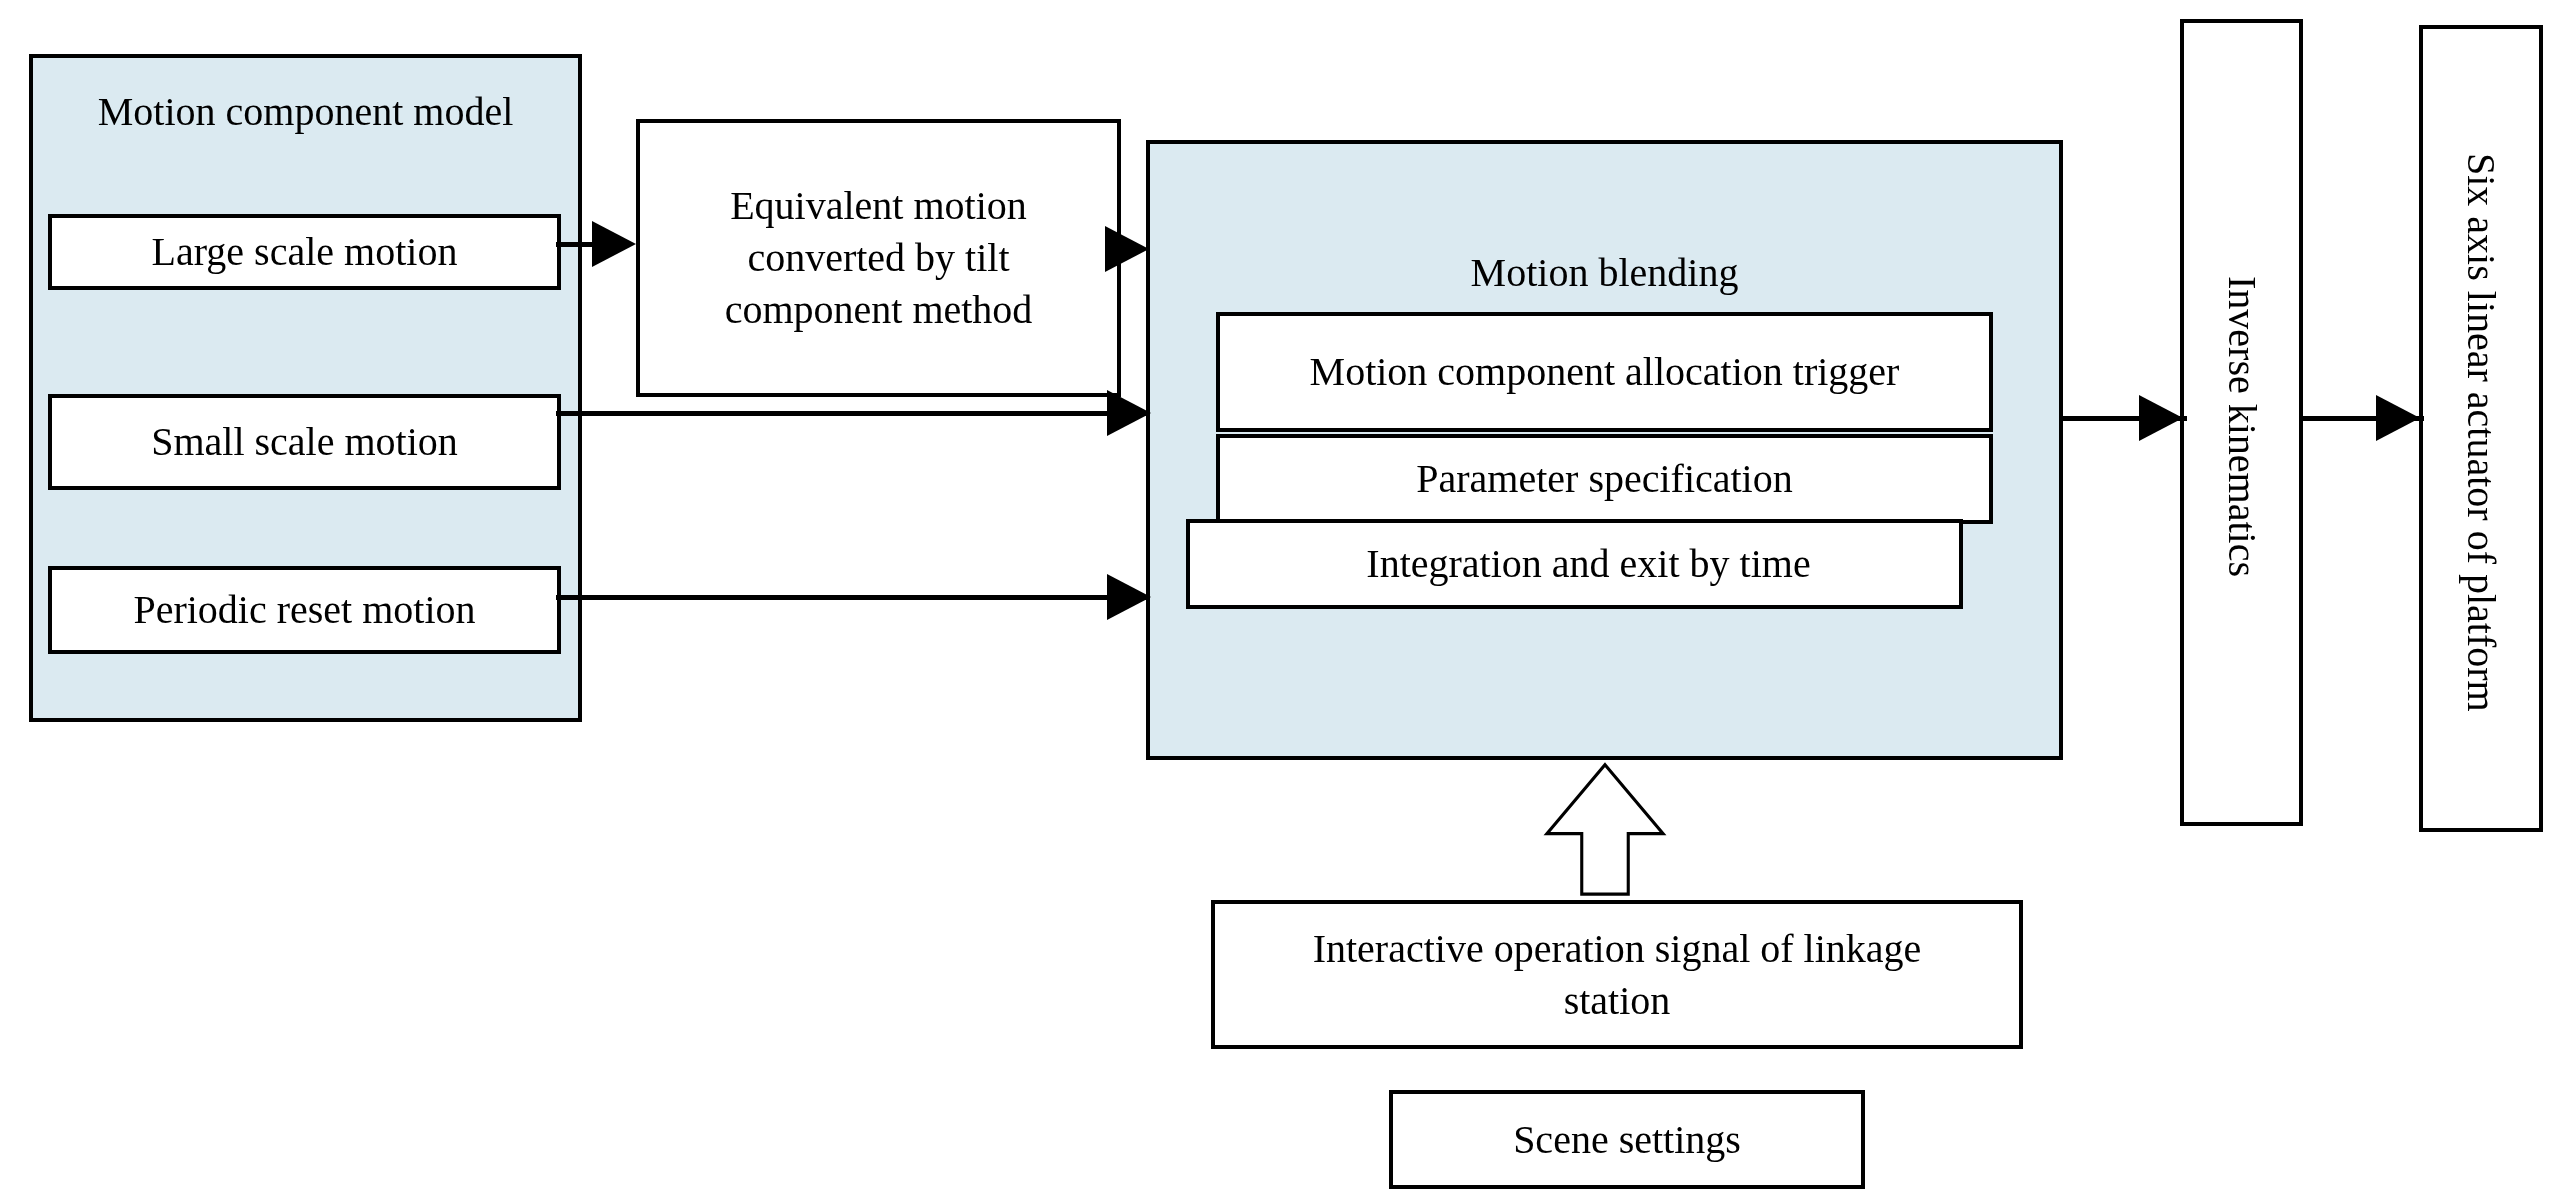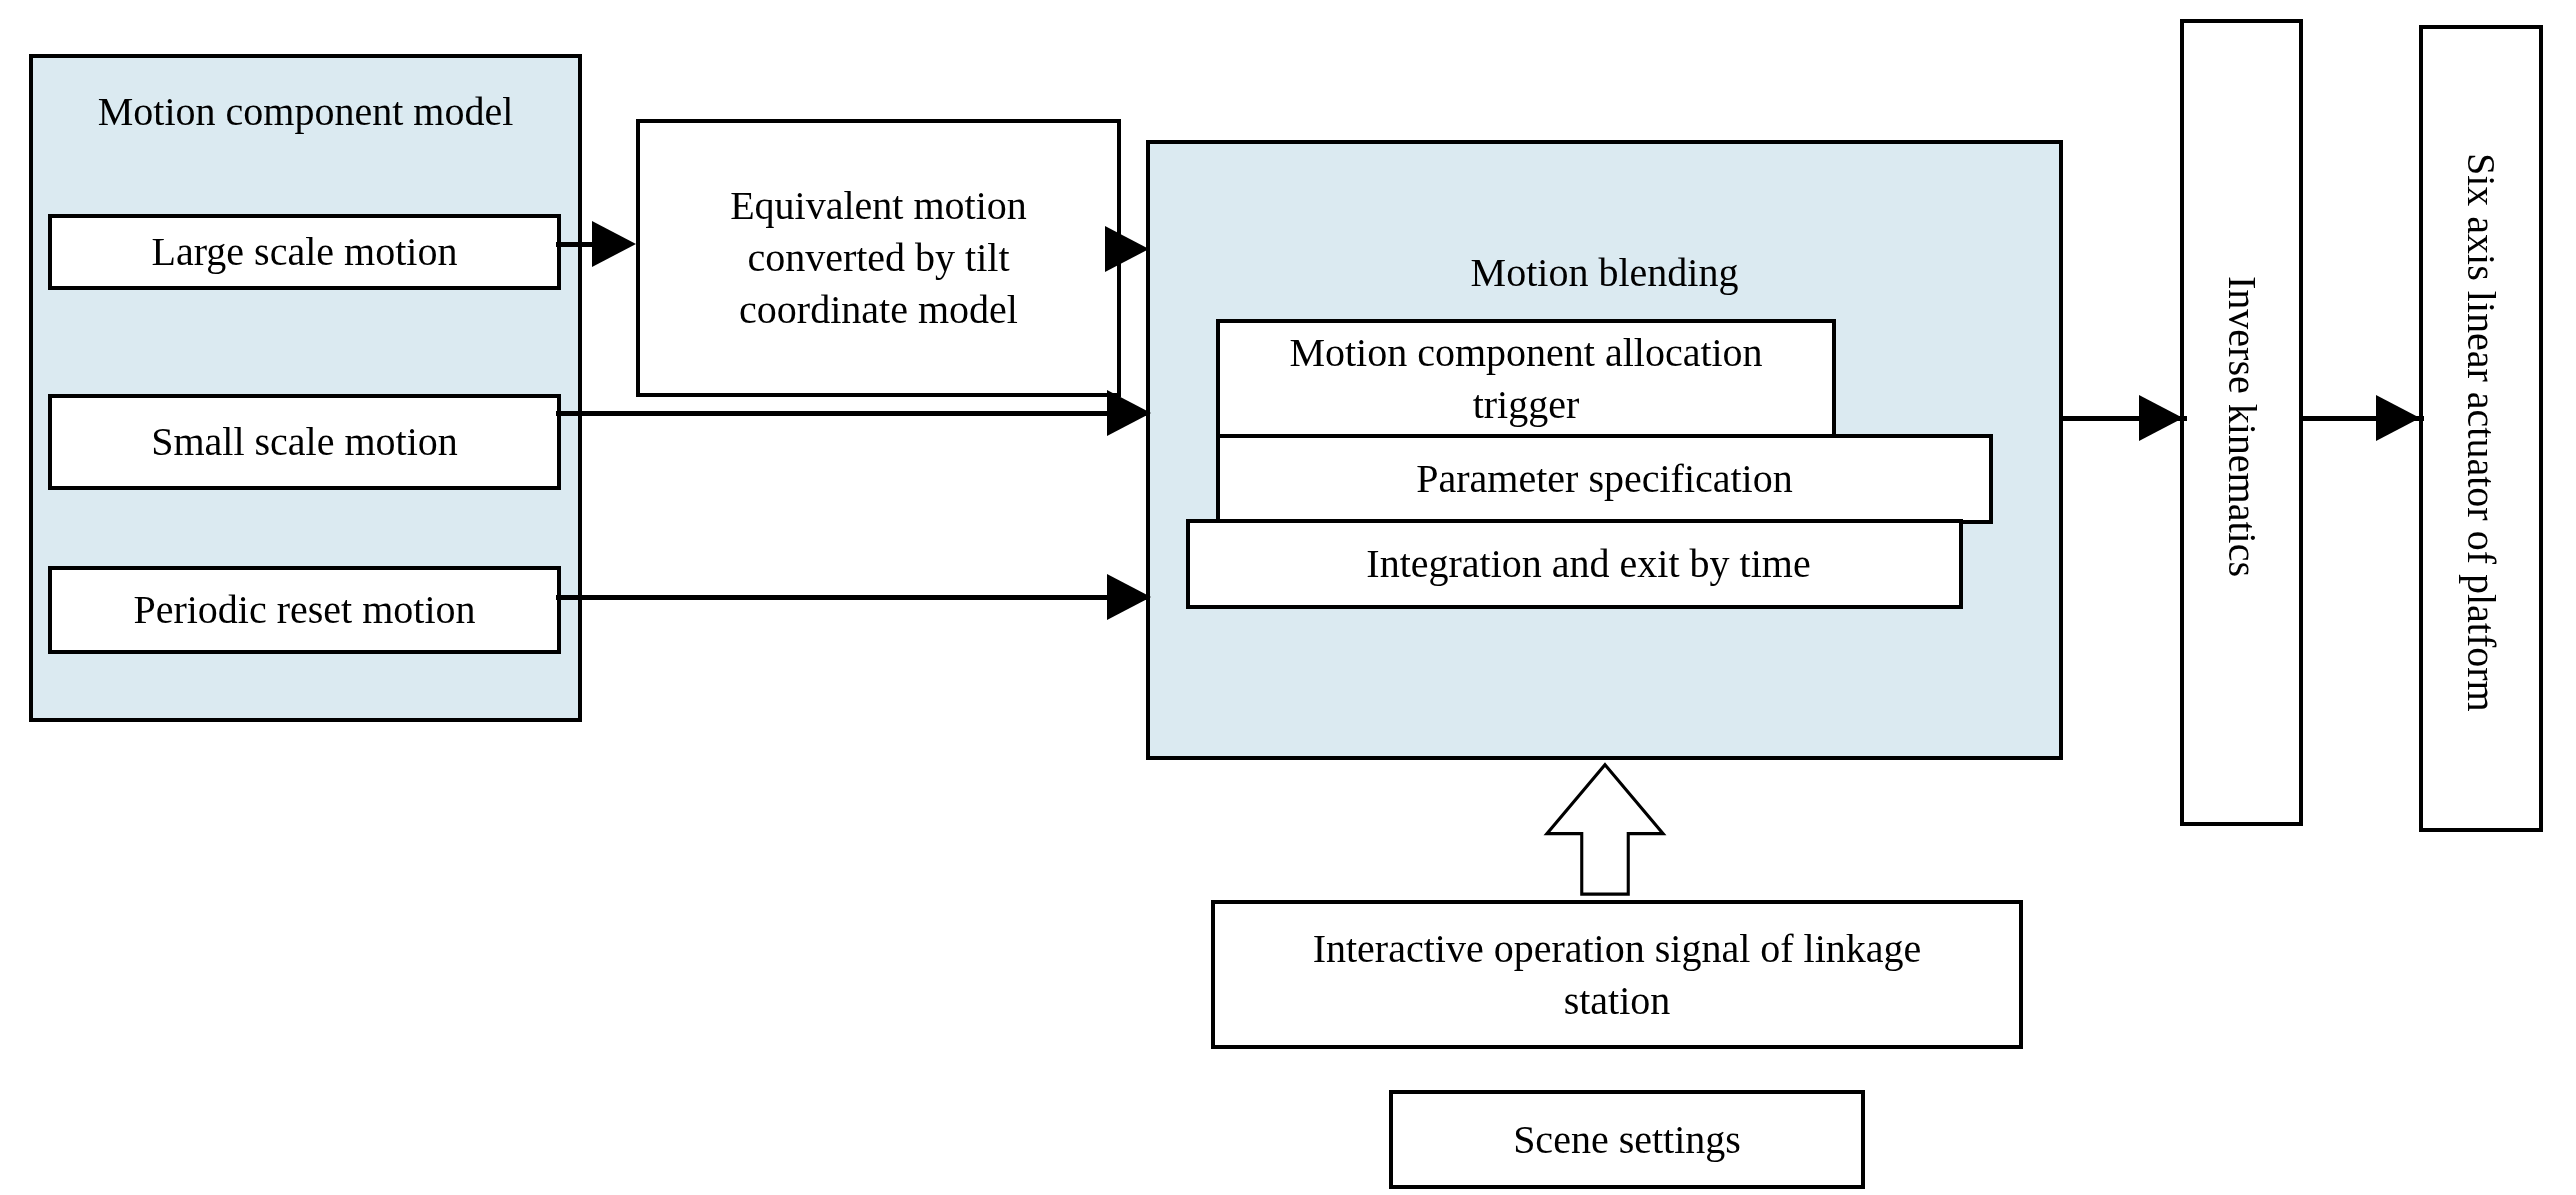--- a/index.html
+++ b/index.html
@@ -76,27 +76,27 @@
   <div class="panel" style="left:29px; top:54px; width:553px; height:668px;">
     <div class="panel-title fs-52" style="top:20px; padding:0 47px;">Motion component model</div>
   </div>
 
   <div class="box fs-52" style="left:48px; top:206px; width:513px; height:76px;">Large scale motion</div>
 
   <div class="box fs-52" style="left:48px; top:386px; width:513px; height:96px;font-family:Liberation Serif, serif;">Small scale motion</div>
 
   <div class="box fs-52" style="left:48px; top:558px; width:513px; height:88px;">Periodic reset motion</div>
 
-  <div class="box fs-52" style="left:636px; top:111px; width:485px; height:278px; padding:0 20px;">Equivalent motion converted by tilt coordinate model</div>
+  <div class="box fs-52" style="left:636px; top:111px; width:485px; height:278px; padding:0 20px;">Equivalent motion converted by tilt component method</div>
 
   <div class="panel" style="left:1146px; top:140px; width:917px; height:620px;">
     <div class="panel-title fs-52" style="top:95px;">Motion blending</div>
   </div>
 
-  <div class="box fs-52" style="left:1216px; top:311px; width:620px; height:120px; padding:0 31px;">Motion component allocation trigger</div>
+  <div class="box fs-52" style="left:1216px; top:304px; width:777px; height:120px; padding:0 31px;">Motion component allocation trigger</div>
 
   <div class="box fs-52" style="left:1216px; top:426px; width:777px; height:90px;">Parameter specification</div>
 
   <div class="box fs-52" style="left:1186px; top:511px; width:777px; height:90px;padding-left:28px;">Integration and exit by time</div>
 
   <div class="box" style="left:2180px; top:19.4px; width:123px; height:807px;">
     <span class="vbox-text fs-52">Inverse kinematics</span>
   </div>
 
   <div class="box" style="left:2419px; top:25px; width:124px; height:807px;">

